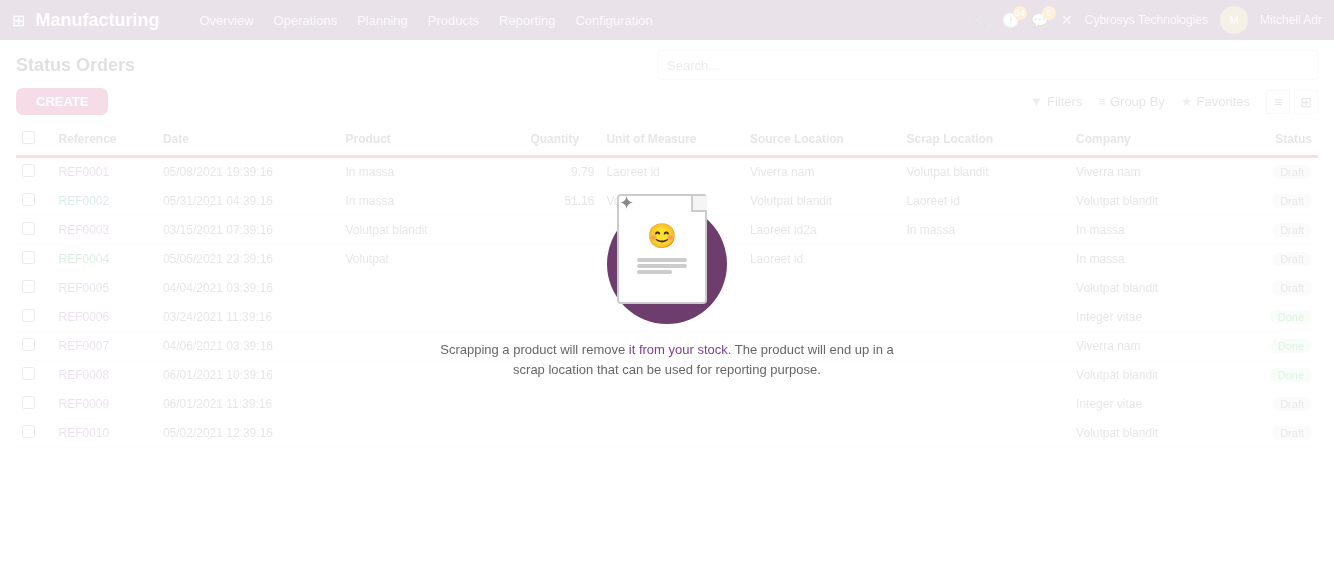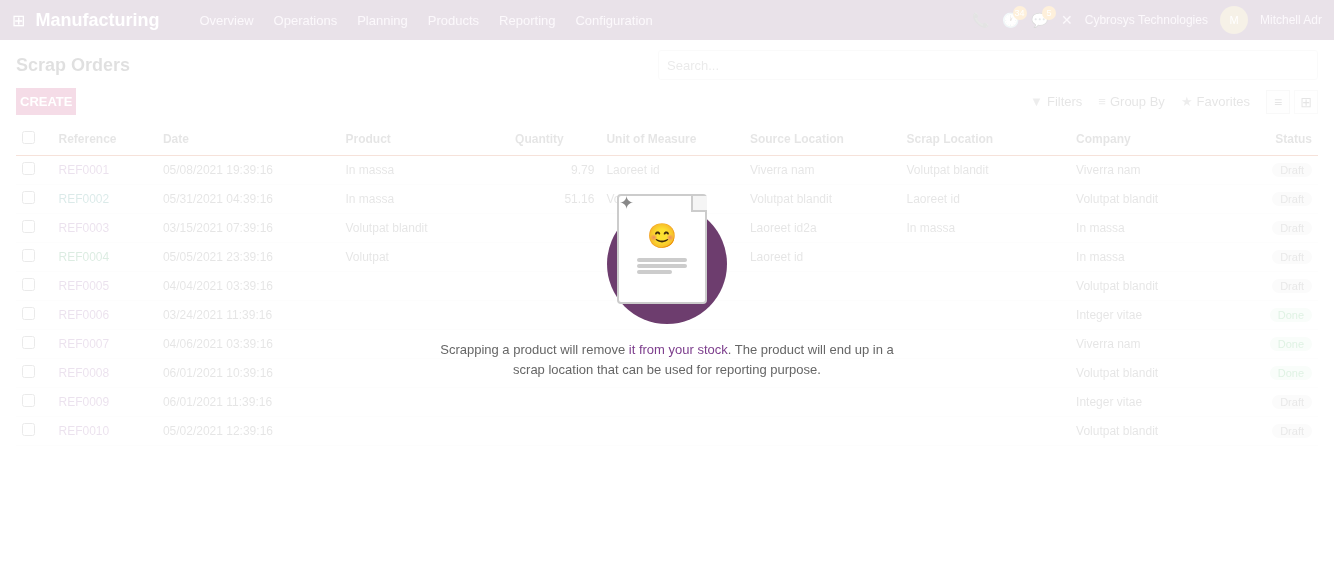--- a/index.html
+++ b/index.html
@@ -51,55 +51,55 @@
       outline: none;
     }
 
     
     .toolbar { display: flex; align-items: center; justify-content: space-between; margin-bottom: 8px; }
     .toolbar-left { display: flex; align-items: center; gap: 8px; }
     .btn-create {
       background: #be185d;
       color: #fff;
       border: none;
-      padding: 6px 4px;
+      padding: 6px 20px;
       font-size: 13px;
       font-weight: bold;
       cursor: pointer;
-      border-radius: 0;
+      border-radius: 7px;
     }
     .toolbar-right { display: flex; align-items: center; gap: 16px; }
     .filter-btn {
       display: flex; align-items: center; gap: 4px;
       color: #555; cursor: pointer; font-size: 13px;
     }
     .filter-btn .icon { color: #888; }
     .view-icons { display: flex; gap: 4px; }
     .view-icon {
       width: 24px; height: 24px; border: 1px solid #ddd;
       display: flex; align-items: center; justify-content: center;
       cursor: pointer; color: #555; font-size: 14px;
     }
     .view-icon.active { background: #f5f5f5; border-color: #ccc; }
 
     
     .table-wrap { position: relative; }
     table { width: 100%; border-collapse: collapse; }
-    thead tr { border-bottom: 1px solid #c2410c; }
+    thead tr { border-bottom: 3px solid #c2410c; }
     th {
       text-align: left; padding: 8px 6px;
       color: #555; font-size: 12px; font-weight: bold;
       white-space: nowrap;
     }
     td { padding: 6px 6px; font-size: 12px; color: #555; border-bottom: 1px solid #f0f0f0; }
     .col-check { width: 28px; }
     .col-ref { width: 80px; }
     .col-date { width: 140px; }
     .col-product { width: 130px; }
-    .col-qty { width: 70px; text-align: left; }
+    .col-qty { width: 70px; text-align: center; }
     .col-uom { width: 110px; }
     .col-src { width: 120px; margin-left: 18px; }
     .col-scrap { width: 130px; }
     .col-company { width: 120px; }
     .col-status { width: 70px; text-align: right; }
 
     input[type="checkbox"] { cursor: pointer; }
 
     .badge {
       display: inline-block; padding: 1px 8px;
@@ -184,21 +184,21 @@
     <span class="nav-icon">✕</span>
     <span class="nav-company">Cybrosys Technologies</span>
     <div class="nav-avatar">M</div>
     <span class="nav-user">Mitchell Adr</span>
   </div>
 </div>
 
 <div class="page">
 
   <div class="page-header">
-    <div class="page-title">Scrap Orders</div>
+    <div class="page-title">Status Orders</div>
     <input class="search-bar" type="text" placeholder="Search..." style="">
   </div>
 
   <div class="toolbar">
     <div class="toolbar-left">
       <button class="btn-create">CREATE</button>
     </div>
     <div class="toolbar-right">
       <span class="filter-btn">
         <span class="icon">▼</span>

